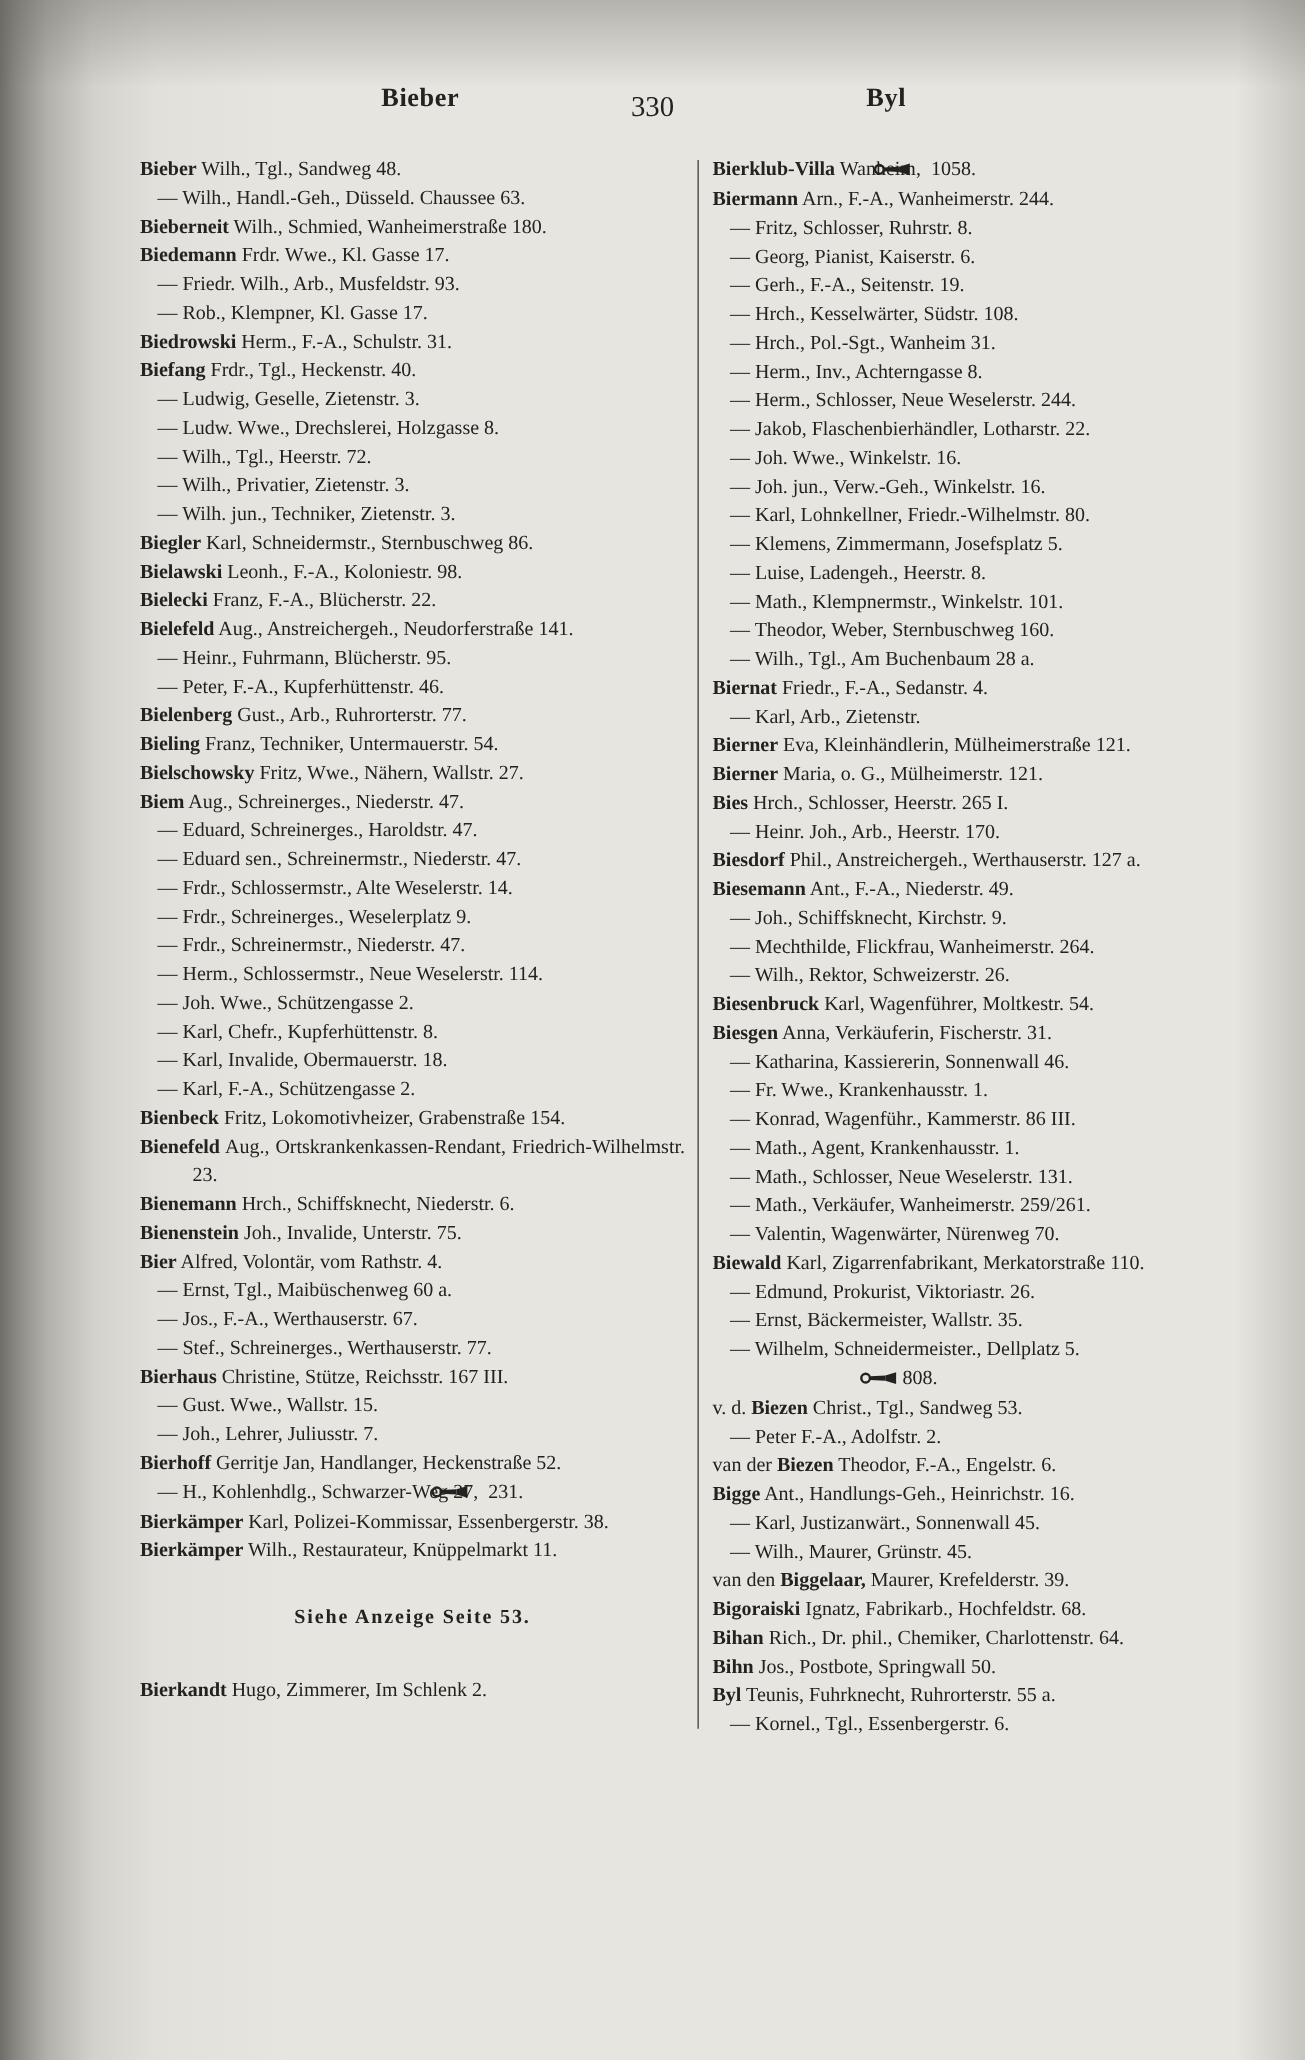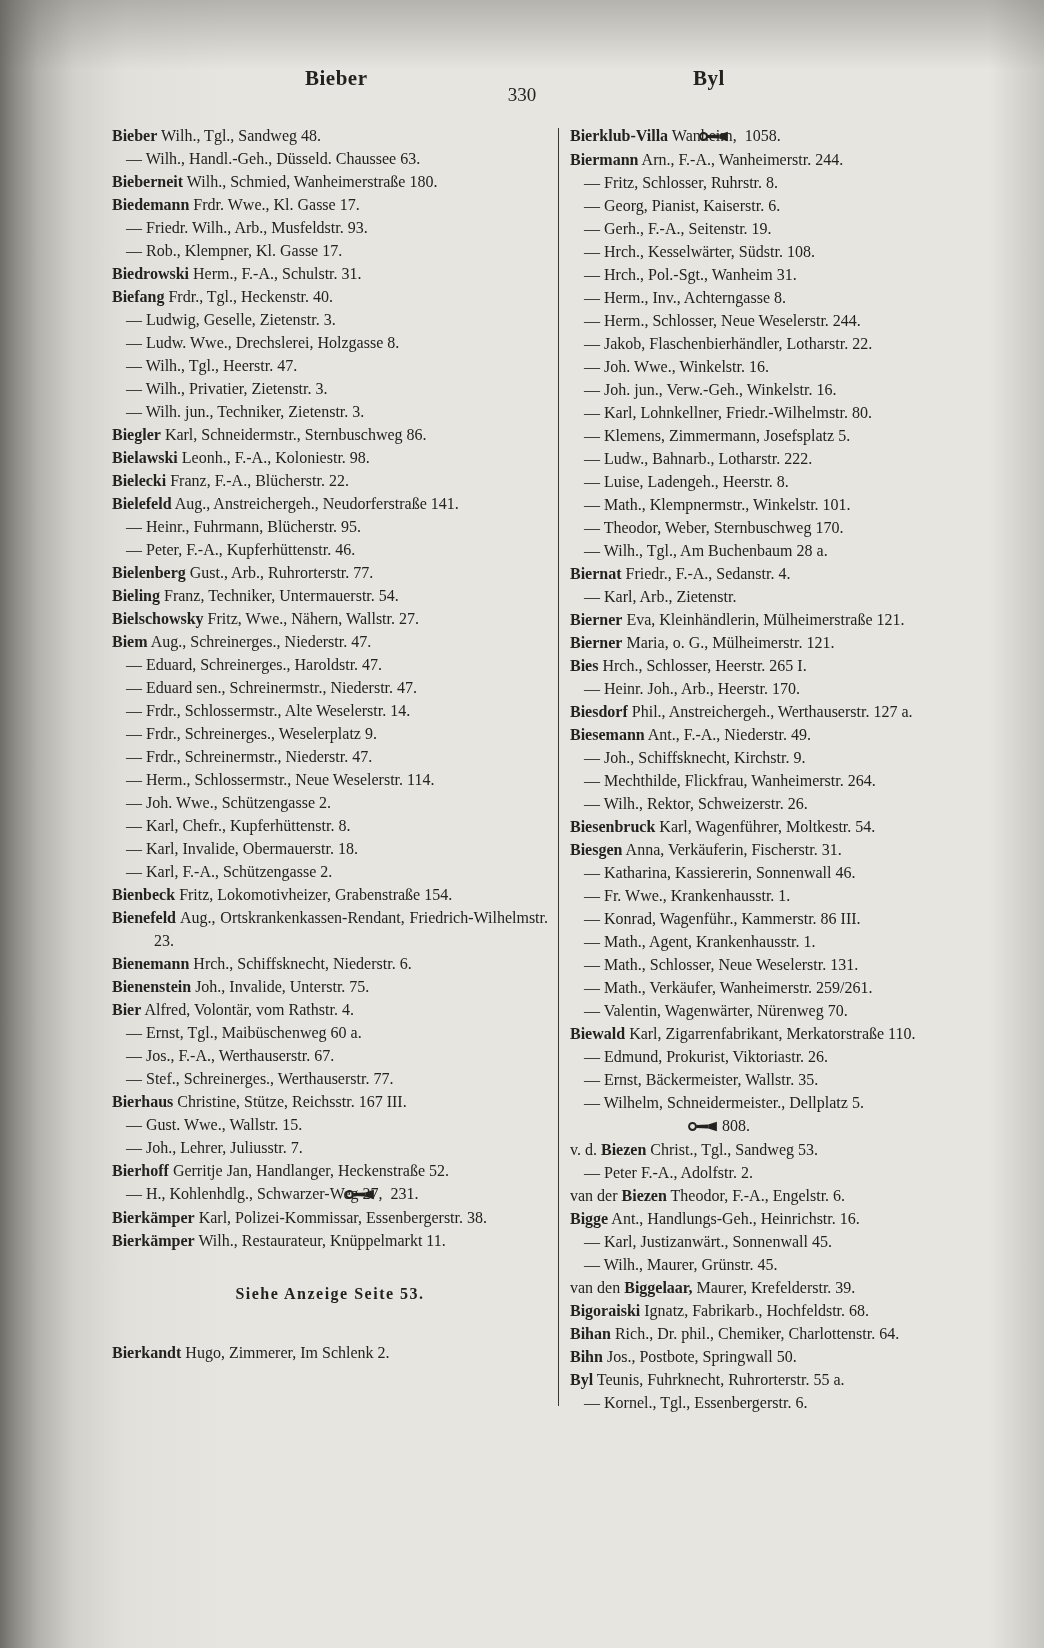--- a/index.html
+++ b/index.html
@@ -18,21 +18,21 @@
     background:
       linear-gradient(180deg, rgba(105,103,97,.40) 0, rgba(105,103,97,0) 70px),
       linear-gradient(270deg, rgba(118,116,110,.28) 0, rgba(118,116,110,0) 55px),
       linear-gradient(90deg, #6e6d68 0, #8b8a85 14px, #b3b1ac 38px, #d3d1cc 74px, #e2e0da 125px, #e7e5df 230px, #e7e5df 100%);
     font-family: Liberation Serif, serif;
   }
   .page-header{position:relative;height:36px;}
   .head-word{position:absolute;top:0;font-weight:700;font-size:21px;letter-spacing:.5px;}
   .head-word.left{left:305px;}
   .head-word.right{left:693px;}
-  .head-num{position:absolute;top:18px;left:50%;transform:translateX(-50%);font-size:19px;}
+  .head-num{position:absolute;top:7px;left:50%;transform:translateX(-50%);font-size:23px;}
   .content{display:flex;align-items:stretch;margin:22px 60px 0 112px;}
   .col{font-size:16px;line-height:23px;}
   .col-left{width:436px;}
   .divider{width:1px;background:#3a3833;margin:4px 11px 8px 10px;}
   .col-right{flex:1;min-width:0;}
   .entry{margin:0;padding-left:42px;text-indent:-42px;text-align:justify;}
   .entry .lead{font-weight:700;}
   .entry .pre{font-weight:400;}
   .dashed .dash{margin-left:14px;}
   .phone-icon{display:inline-block;vertical-align:-1px;color:#242220;}
@@ -56,21 +56,21 @@
         <p class="entry"><span class="lead">Bieber</span> <span class="text">Wilh., Tgl., Sandweg 48.</span> </p>
         <p class="entry dashed"><span class="dash">—</span> <span class="text">Wilh., Handl.-Geh., Düsseld. Chaussee 63.</span> </p>
         <p class="entry"><span class="lead">Bieberneit</span> <span class="text">Wilh., Schmied, Wanheimerstraße 180.</span> </p>
         <p class="entry"><span class="lead">Biedemann</span> <span class="text">Frdr. Wwe., Kl. Gasse 17.</span> </p>
         <p class="entry dashed"><span class="dash">—</span> <span class="text">Friedr. Wilh., Arb., Musfeldstr. 93.</span> </p>
         <p class="entry dashed"><span class="dash">—</span> <span class="text">Rob., Klempner, Kl. Gasse 17.</span> </p>
         <p class="entry"><span class="lead">Biedrowski</span> <span class="text">Herm., F.-A., Schulstr. 31.</span> </p>
         <p class="entry"><span class="lead">Biefang</span> <span class="text">Frdr., Tgl., Heckenstr. 40.</span> </p>
         <p class="entry dashed"><span class="dash">—</span> <span class="text">Ludwig, Geselle, Zietenstr. 3.</span> </p>
         <p class="entry dashed"><span class="dash">—</span> <span class="text">Ludw. Wwe., Drechslerei, Holzgasse 8.</span> </p>
-        <p class="entry dashed"><span class="dash">—</span> <span class="text">Wilh., Tgl., Heerstr. 47.</span> </p>
+        <p class="entry dashed"><span class="dash">—</span> <span class="text">Wilh., Tgl., Heerstr. 72.</span> </p>
         <p class="entry dashed"><span class="dash">—</span> <span class="text">Wilh., Privatier, Zietenstr. 3.</span> </p>
         <p class="entry dashed"><span class="dash">—</span> <span class="text">Wilh. jun., Techniker, Zietenstr. 3.</span> </p>
         <p class="entry"><span class="lead">Biegler</span> <span class="text">Karl, Schneidermstr., Sternbuschweg 86.</span> </p>
         <p class="entry"><span class="lead">Bielawski</span> <span class="text">Leonh., F.-A., Koloniestr. 98.</span> </p>
         <p class="entry"><span class="lead">Bielecki</span> <span class="text">Franz, F.-A., Blücherstr. 22.</span> </p>
         <p class="entry"><span class="lead">Bielefeld</span> <span class="text">Aug., Anstreichergeh., Neudorferstraße 141.</span> </p>
         <p class="entry dashed"><span class="dash">—</span> <span class="text">Heinr., Fuhrmann, Blücherstr. 95.</span> </p>
         <p class="entry dashed"><span class="dash">—</span> <span class="text">Peter, F.-A., Kupferhüttenstr. 46.</span> </p>
         <p class="entry"><span class="lead">Bielenberg</span> <span class="text">Gust., Arb., Ruhrorterstr. 77.</span> </p>
         <p class="entry"><span class="lead">Bieling</span> <span class="text">Franz, Techniker, Untermauerstr. 54.</span> </p>
@@ -121,24 +121,23 @@
         <p class="entry dashed"><span class="dash">—</span> <span class="text">Gerh., F.-A., Seitenstr. 19.</span> </p>
         <p class="entry dashed"><span class="dash">—</span> <span class="text">Hrch., Kesselwärter, Südstr. 108.</span> </p>
         <p class="entry dashed"><span class="dash">—</span> <span class="text">Hrch., Pol.-Sgt., Wanheim 31.</span> </p>
         <p class="entry dashed"><span class="dash">—</span> <span class="text">Herm., Inv., Achterngasse 8.</span> </p>
         <p class="entry dashed"><span class="dash">—</span> <span class="text">Herm., Schlosser, Neue Weselerstr. 244.</span> </p>
         <p class="entry dashed"><span class="dash">—</span> <span class="text">Jakob, Flaschenbierhändler, Lotharstr. 22.</span> </p>
         <p class="entry dashed"><span class="dash">—</span> <span class="text">Joh. Wwe., Winkelstr. 16.</span> </p>
         <p class="entry dashed"><span class="dash">—</span> <span class="text">Joh. jun., Verw.-Geh., Winkelstr. 16.</span> </p>
         <p class="entry dashed"><span class="dash">—</span> <span class="text">Karl, Lohnkellner, Friedr.-Wilhelmstr. 80.</span> </p>
         <p class="entry dashed"><span class="dash">—</span> <span class="text">Klemens, Zimmermann, Josefsplatz 5.</span> </p>
-        <p class="entry dashed"><span class="dash">—</span> <span class="text">Ludw., Bahnarb., Lotharstr. 222.</span> </p>
         <p class="entry dashed"><span class="dash">—</span> <span class="text">Luise, Ladengeh., Heerstr. 8.</span> </p>
         <p class="entry dashed"><span class="dash">—</span> <span class="text">Math., Klempnermstr., Winkelstr. 101.</span> </p>
-        <p class="entry dashed"><span class="dash">—</span> <span class="text">Theodor, Weber, Sternbuschweg 170.</span> </p>
+        <p class="entry dashed"><span class="dash">—</span> <span class="text">Theodor, Weber, Sternbuschweg 160.</span> </p>
         <p class="entry dashed"><span class="dash">—</span> <span class="text">Wilh., Tgl., Am Buchenbaum 28 a.</span> </p>
         <p class="entry"><span class="lead">Biernat</span> <span class="text">Friedr., F.-A., Sedanstr. 4.</span> </p>
         <p class="entry dashed"><span class="dash">—</span> <span class="text">Karl, Arb., Zietenstr.</span> </p>
         <p class="entry"><span class="lead">Bierner</span> <span class="text">Eva, Kleinhändlerin, Mülheimerstraße 121.</span> </p>
         <p class="entry"><span class="lead">Bierner</span> <span class="text">Maria, o. G., Mülheimerstr. 121.</span> </p>
         <p class="entry"><span class="lead">Bies</span> <span class="text">Hrch., Schlosser, Heerstr. 265 I.</span> </p>
         <p class="entry dashed"><span class="dash">—</span> <span class="text">Heinr. Joh., Arb., Heerstr. 170.</span> </p>
         <p class="entry"><span class="lead">Biesdorf</span> <span class="text">Phil., Anstreichergeh., Werthauserstr. 127 a.</span> </p>
         <p class="entry"><span class="lead">Biesemann</span> <span class="text">Ant., F.-A., Niederstr. 49.</span> </p>
         <p class="entry dashed"><span class="dash">—</span> <span class="text">Joh., Schiffsknecht, Kirchstr. 9.</span> </p>

